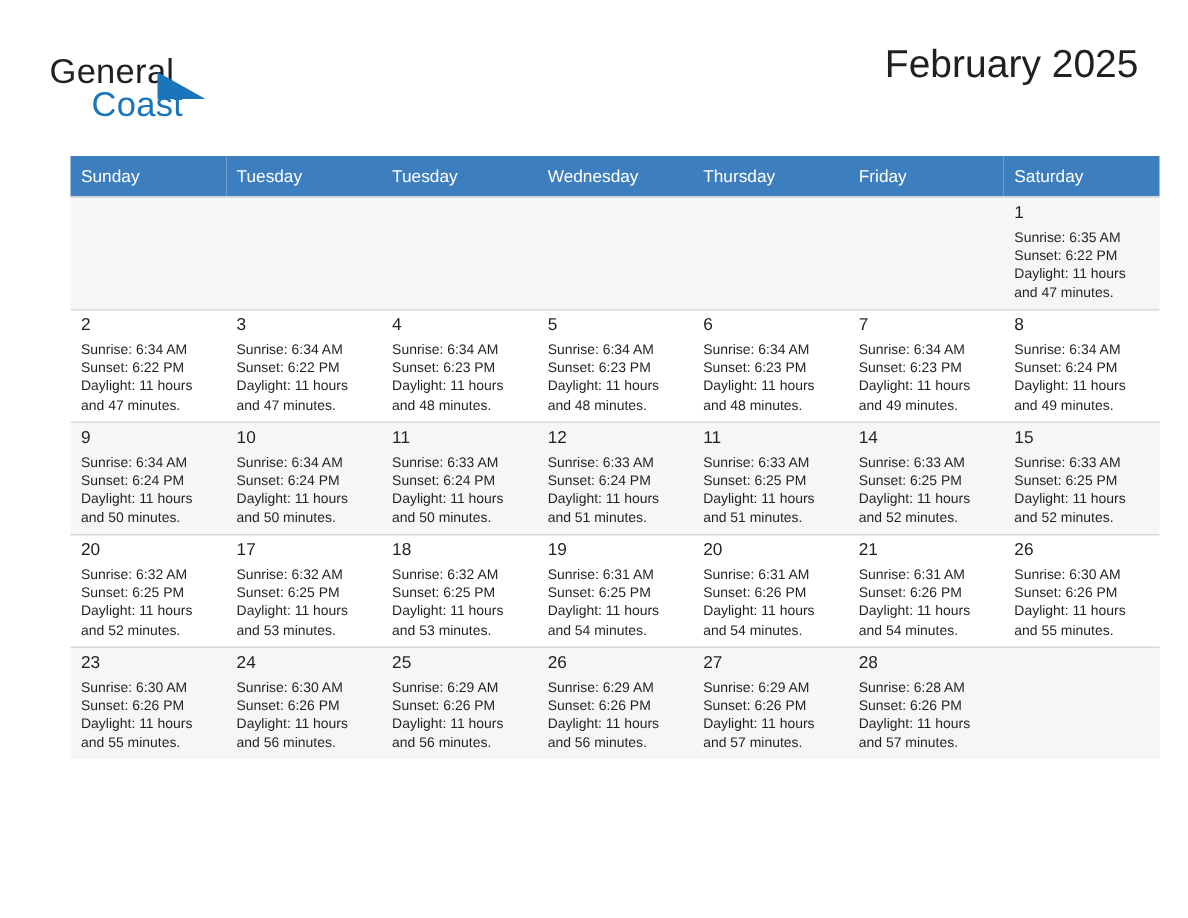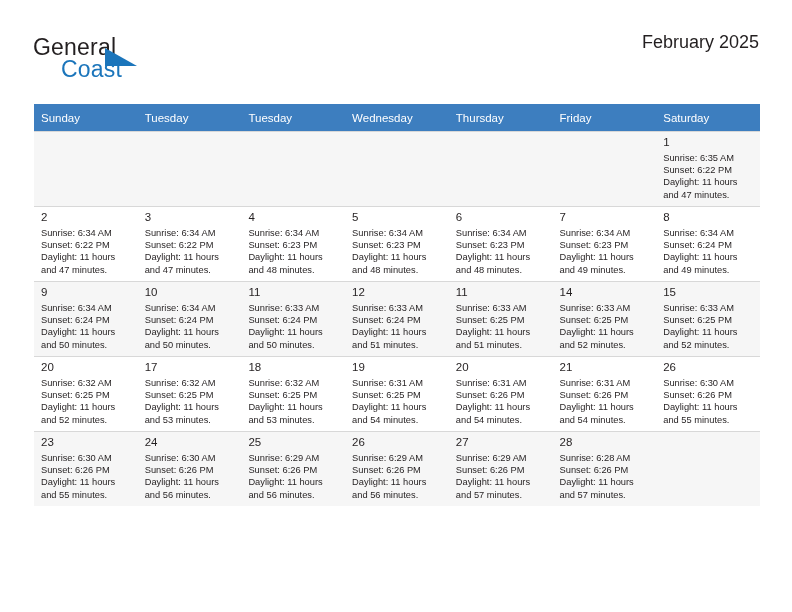--- a/index.html
+++ b/index.html
@@ -64,37 +64,37 @@
     border-top: 18px solid transparent;
   }
 
   .title-block {
     position: absolute;
     right: 0;
     top: 0;
     text-align: right;
   }
   .month-title {
-    font-size: 18px;
+    font-size: 26px;
     color: #231f20;
     line-height: 32px;
     white-space: nowrap;
   }
   .location {
     font-size: 14px;
     color: #231f20;
     line-height: 22px;
     margin-top: 6px;
     white-space: nowrap;
   }
 
   
   .calendar {
     position: absolute;
-    left: 34px;
+    left: 47px;
     top: 104px;
     width: 726px;
     border-collapse: collapse;
     table-layout: fixed;
   }
   .calendar th {
     background: #3d7ebf;
     color: #ffffff;
     font-size: 11.5px;
     font-weight: normal;

